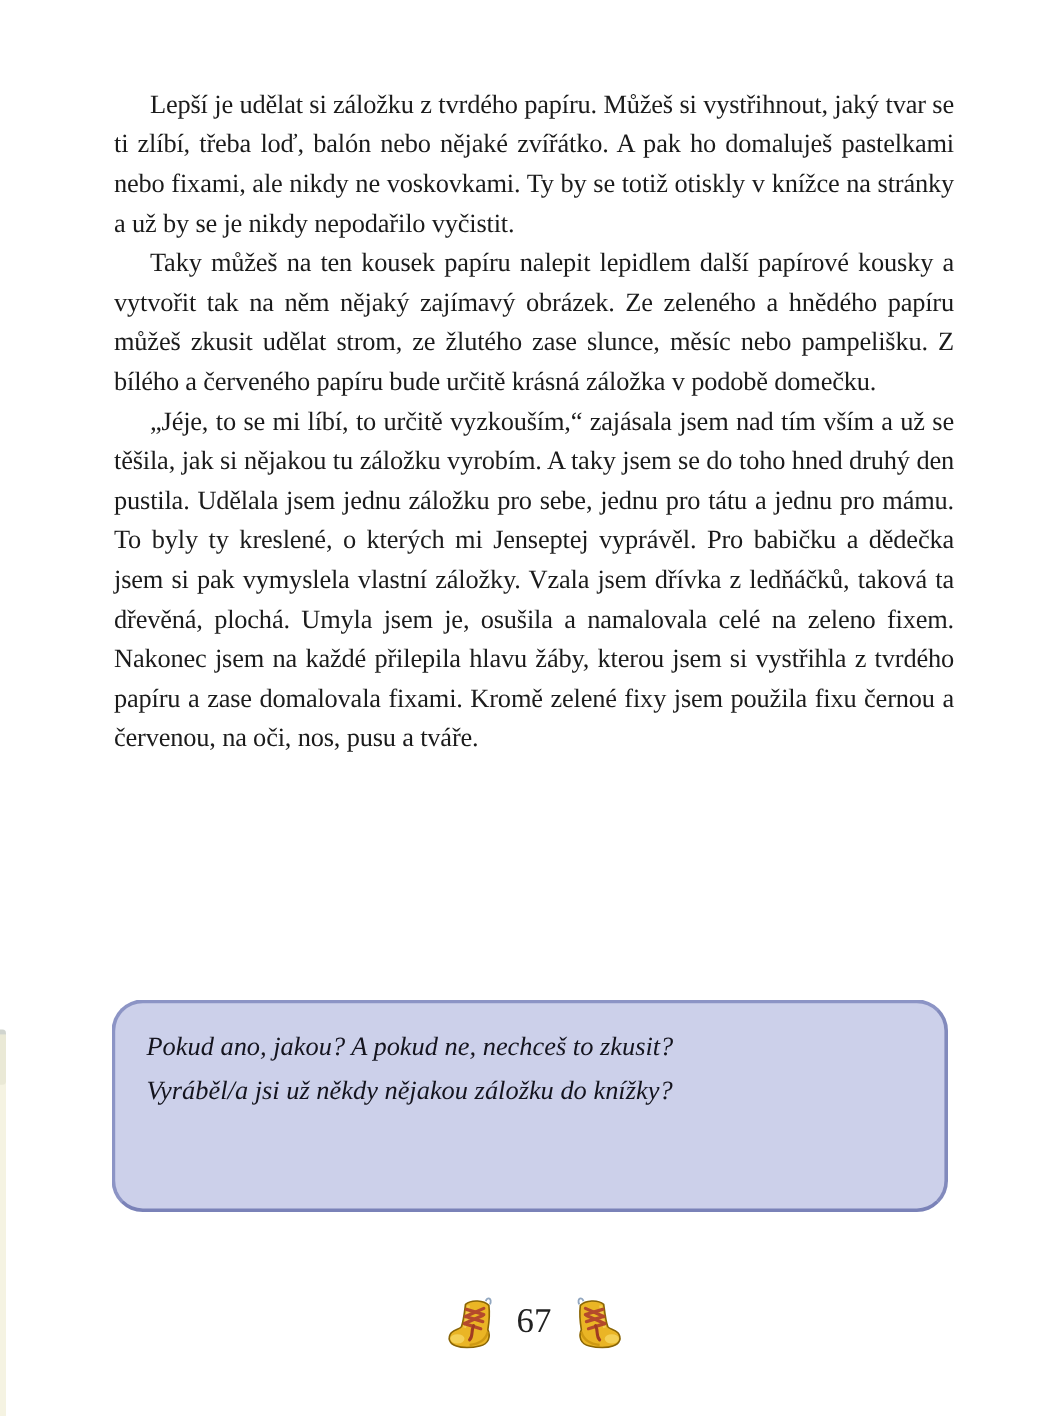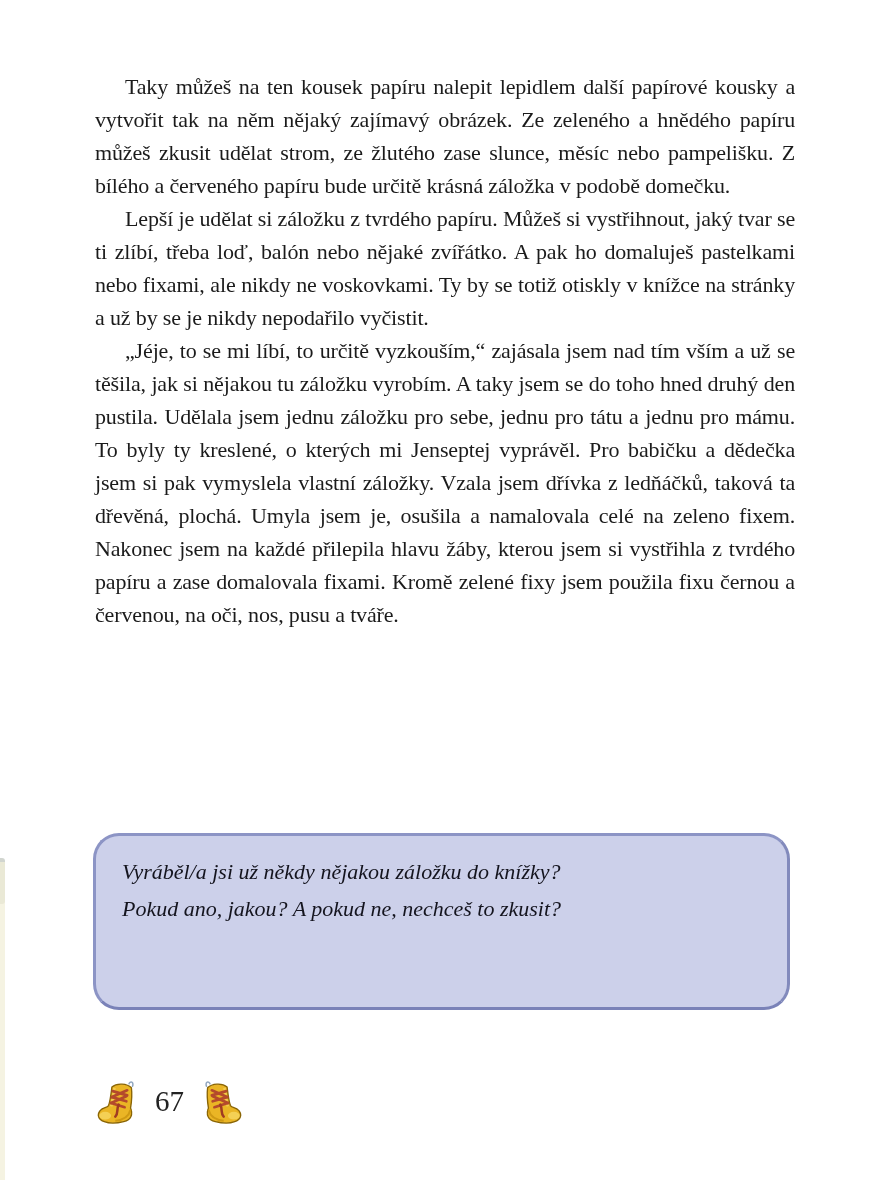--- a/index.html
+++ b/index.html
@@ -52,20 +52,21 @@
   .question-box .q-line { margin: 0; }
 
   
   .footer {
     position: absolute;
     left: 95px;
     top: 1078px;
     width: 700px;
     height: 50px;
     display: flex;
+    justify-content: center;
     align-items: center;
     gap: 16px;
   }
   .page-number {
     font-size: 29px;
     line-height: 1;
     color: #222222;
     font-variant-numeric: oldstyle-nums;
     padding-bottom: 4px;
   }
@@ -90,28 +91,28 @@
     height: 46px;
     background: #b9beb6;
     opacity: 0.65;
     border-radius: 0 3px 3px 0;
   }
 </style>
 </head>
 <body>
 
 <div class="text-block">
+  <p>Lepší je udělat si záložku z tvrdého papíru. Můžeš si vystřihnout, jaký tvar se ti zlíbí, třeba loď, balón nebo nějaké zvířátko. A pak ho domaluješ pastelkami nebo fixami, ale nikdy ne voskovkami. Ty by se totiž otiskly v knížce na stránky a už by se je nikdy nepodařilo vyčistit.</p>
   <p>Taky můžeš na ten kousek papíru nalepit lepidlem další papírové kousky a vytvořit tak na něm nějaký zajímavý obrázek. Ze zeleného a hnědého papíru můžeš zkusit udělat strom, ze žlutého zase slunce, měsíc nebo pampelišku. Z bílého a červeného papíru bude určitě krásná záložka v podobě domečku.</p>
-  <p>Lepší je udělat si záložku z tvrdého papíru. Můžeš si vystřihnout, jaký tvar se ti zlíbí, třeba loď, balón nebo nějaké zvířátko. A pak ho domaluješ pastelkami nebo fixami, ale nikdy ne voskovkami. Ty by se totiž otiskly v knížce na stránky a už by se je nikdy nepodařilo vyčistit.</p>
   <p>„Jéje, to se mi líbí, to určitě vyzkouším,“ zajásala jsem nad tím vším a už se těšila, jak si nějakou tu záložku vyrobím. A taky jsem se do toho hned druhý den pustila. Udělala jsem jednu záložku pro sebe, jednu pro tátu a jednu pro mámu. To byly ty kreslené, o kterých mi Jenseptej vyprávěl. Pro babičku a dědečka jsem si pak vymyslela vlastní záložky. Vzala jsem dřívka z ledňáčků, taková ta dřevěná, plochá. Umyla jsem je, osušila a namalovala celé na zeleno fixem. Nakonec jsem na každé přilepila hlavu žáby, kterou jsem si vystřihla z tvrdého papíru a zase domalovala fixami. Kromě zelené fixy jsem použila fixu černou a červenou, na oči, nos, pusu a tváře.</p>
 </div>
 
 <div class="question-box">
+  <p class="q-line">Pokud ano, jakou? A pokud ne, nechceš to zkusit?</p>
   <p class="q-line">Vyráběl/a jsi už někdy nějakou záložku do knížky?</p>
-  <p class="q-line">Pokud ano, jakou? A pokud ne, nechceš to zkusit?</p>
 </div>
 
 <div class="footer">
   <svg class="boot" viewBox="0 0 52 56" aria-hidden="true">
     <path d="M44 9 C 47 3 41 1 40 6" fill="none" stroke="#92a7c0" stroke-width="1.8"></path>
     <path d="M20 9 C 26 4 38 5 43 10 C 44 18 43 28 42 34 C 45 41 43 48 34 50 C 26 52 16 52 11 50 C 4 48 2 42 6 37 C 10 33 14 34 16 31 C 18 26 19 17 20 9 Z" fill="#eab525" stroke="#8a6505" stroke-width="1.6" stroke-linejoin="round"></path>
     <ellipse cx="12" cy="43" rx="7" ry="4.6" fill="#f6d55e" opacity="0.85"></ellipse>
     <path d="M23 10 C 22 18 21 26 19 32" fill="none" stroke="#f6d55e" stroke-width="3" opacity="0.7"></path>
     <path d="M42 36 C 40 44 34 48 24 49" fill="none" stroke="#c8920f" stroke-width="2.4" opacity="0.8"></path>
     <g stroke="#b44a2c" stroke-width="3.2" stroke-linecap="round" fill="none">

